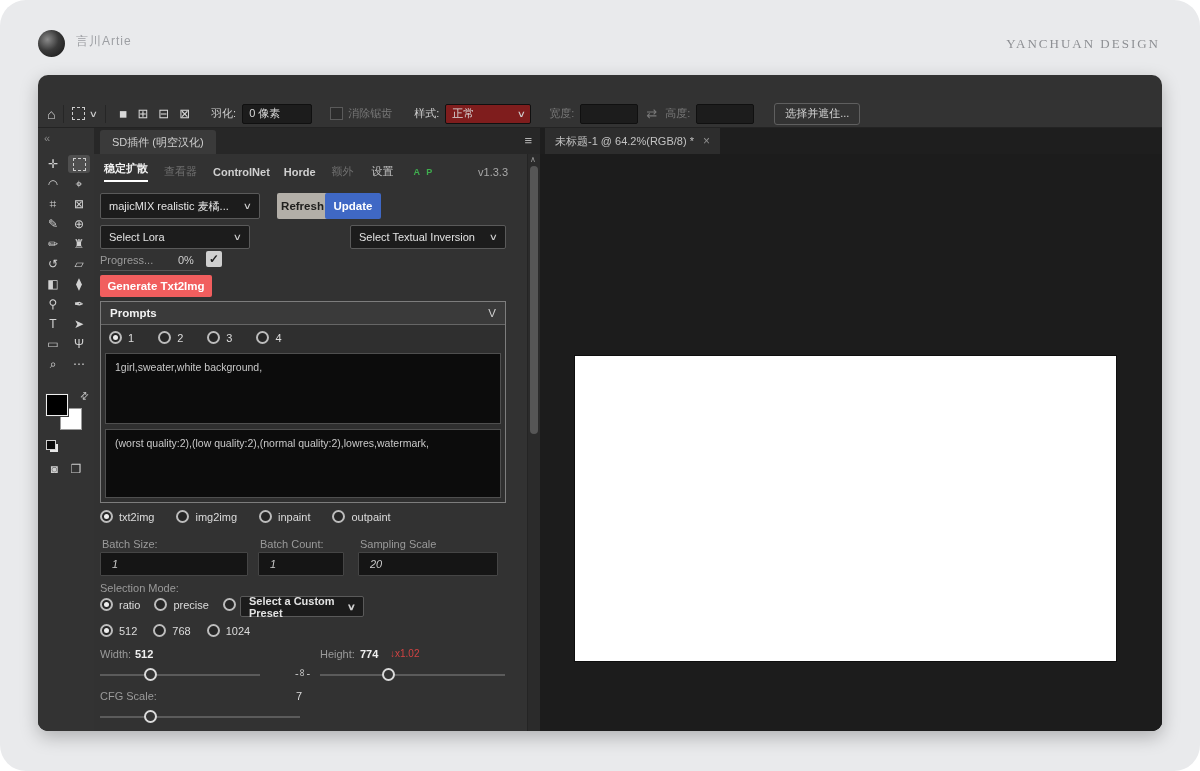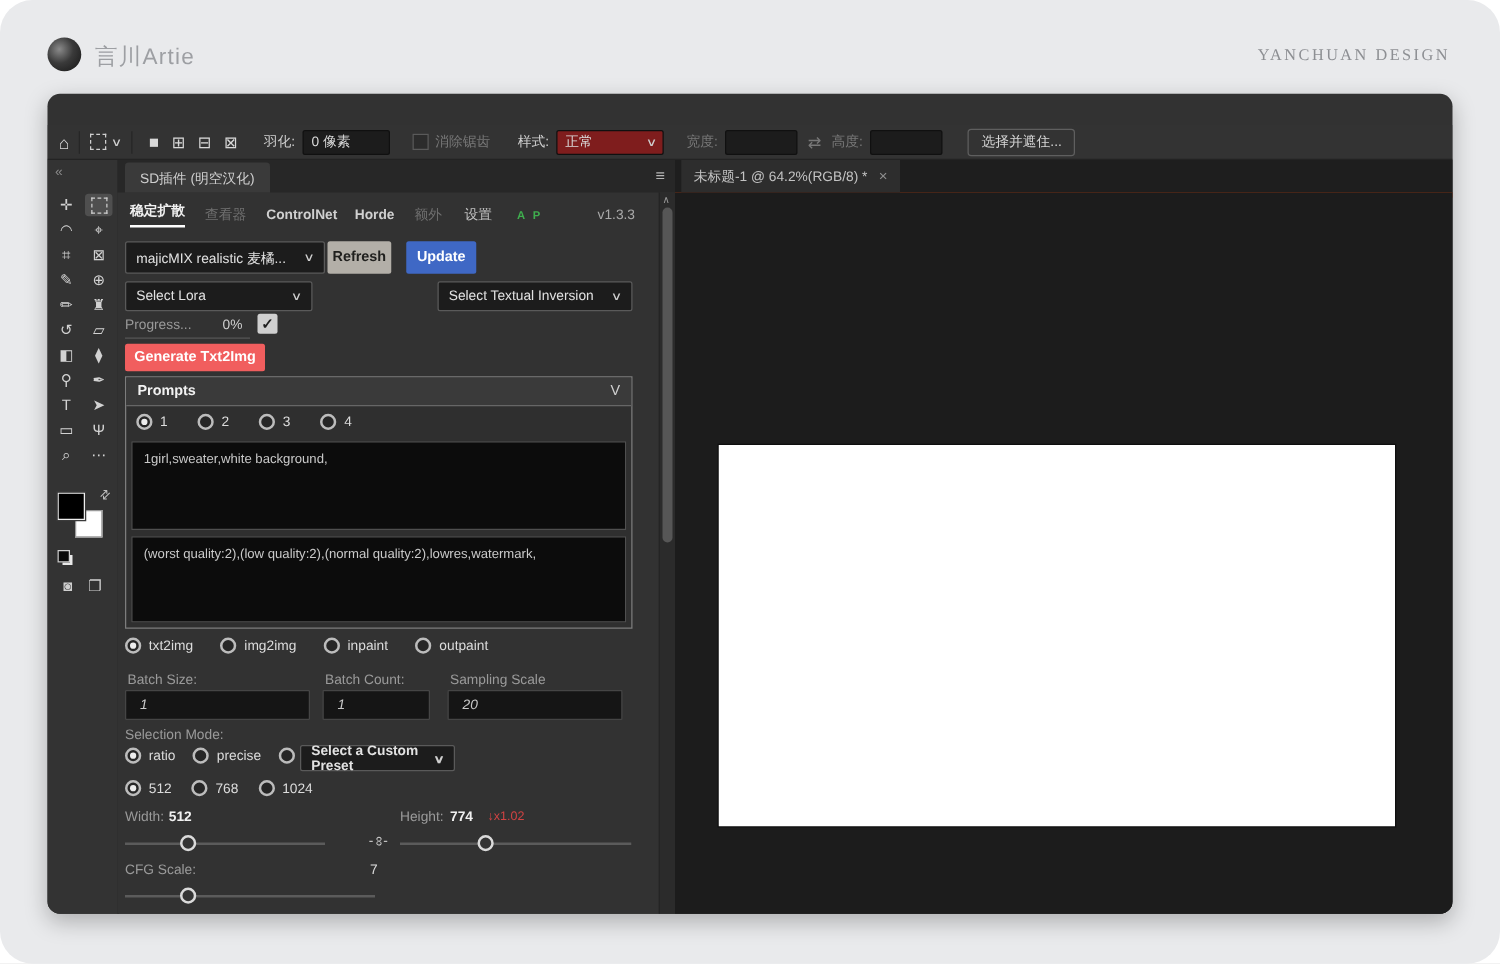--- a/index.html
+++ b/index.html
@@ -1,20 +1,20 @@
 <!DOCTYPE html>
 <html><head>
 <meta charset="utf-8">
 <style>
   html,body{margin:0;padding:0;width:1200px;height:771px;background:#fff;font-family:"Liberation Sans",sans-serif;}
   .stage{position:absolute;left:0;top:0;width:1200px;height:771px;background:#e9eaec;border-radius:26px;overflow:hidden;}
   
   .hdr{position:absolute;left:0;top:0;width:100%;height:75px;}
   .avatar{position:absolute;left:38px;top:30px;width:27px;height:27px;border-radius:50%;background:radial-gradient(circle at 35% 35%,#8a8a8a 0%,#3a3a3a 45%,#141414 100%);}
-  .brand{position:absolute;left:76px;top:33px;font-size:18px;color:#9d9fa3;letter-spacing:1px;}
+  .brand{position:absolute;left:76px;top:33px;font-size:12px;color:#9d9fa3;letter-spacing:1px;}
   .brand-right{position:absolute;right:40px;top:36px;font-family:"Liberation Serif",serif;font-size:13px;color:#8d8f93;letter-spacing:2px;}
   
   .win{position:absolute;left:38px;top:75px;width:1124px;height:656px;background:#323232;border-radius:10px;overflow:hidden;box-shadow:0 6px 18px rgba(0,0,0,.25);}
   .menubar{position:absolute;left:0;top:0;width:100%;height:25px;background:#1b1b1b;display:flex;align-items:center;gap:15px;padding-left:12px;box-sizing:border-box;}
   .pslogo{width:14px;height:14px;border-radius:50%;background:radial-gradient(circle at 35% 30%,#4fa8e8,#0f4a8f);flex:0 0 auto;}
   .mi{font-size:12px;color:#d6d6d6;white-space:nowrap;}
   .optbar{position:absolute;left:0;top:25px;width:100%;height:28px;background:#333333;border-bottom:1px solid #232323;display:flex;align-items:center;box-sizing:border-box;font-size:11px;color:#cfcfcf;}
   .optbar .sep{width:1px;height:18px;background:#262626;margin:0 8px;}
   .ob-ic{color:#d8d8d8;font-size:13px;}
   .marqbox{display:inline-block;width:11px;height:11px;border:1px dashed #cfcfcf;}
@@ -205,21 +205,21 @@
             <span class="ptabitem" style="margin-left:16px;color:#6f6f6f;">额外</span>
             <span class="ptabitem" style="margin-left:18px;color:#c0c0c0;">设置</span>
             <span class="g-green" style="margin-left:20px;">A P</span>
             <span class="ver" style="margin-left:auto;">v1.3.3</span>
           </div>
 
           <div class="dd abs" style="left:6px;top:39px;width:160px;height:26px;">
             <span>majicMIX realistic 麦橘...</span>
             <span class="chev">∨</span>
           </div>
-          <div class="btn b-refresh abs" style="left:168px;top:39px;width:51px;height:26px;">Refresh</div>
+          <div class="btn b-refresh abs" style="left:183px;top:39px;width:51px;height:26px;">Refresh</div>
           <div class="btn b-update abs" style="left:231px;top:39px;width:56px;height:26px;">Update</div>
 
           <div class="dd abs" style="left:6px;top:71px;width:150px;height:24px;">
             <span>Select Lora</span>
             <span class="chev">∨</span>
           </div>
           <div class="dd abs" style="left:256px;top:71px;width:156px;height:24px;">
             <span>Select Textual Inversion</span>
             <span class="chev">∨</span>
           </div>

